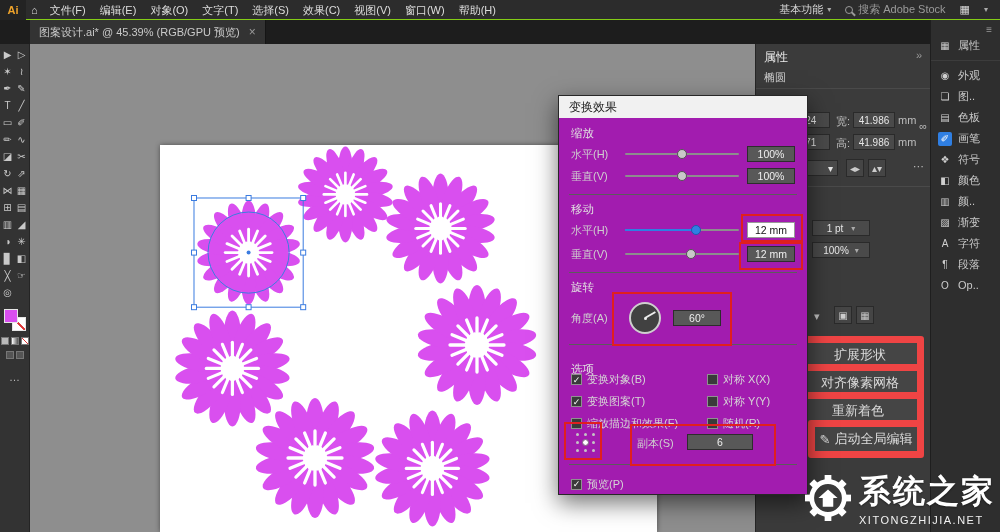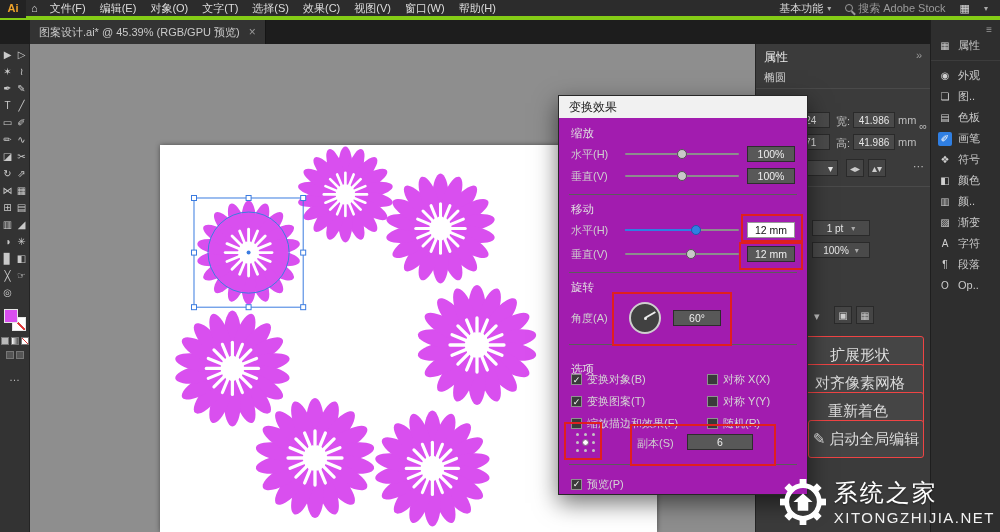--- a/index.html
+++ b/index.html
@@ -1,21 +1,21 @@
 <!DOCTYPE html>
 <html><head>
 <meta charset="utf-8">
 <style>
   *{margin:0;padding:0;box-sizing:border-box}
   body{font-family:"Liberation Sans","DejaVu Sans",sans-serif;background:#222}
   #app{position:relative;width:1000px;height:532px;background:#3a3a3a;overflow:hidden;
        color:#d8d8d8;font-size:11px}
   
   .menubar{position:absolute;top:0;left:0;right:0;height:20px;background:#2c2c2c;
-           border-bottom:4px solid #84cc16;display:flex;align-items:center;z-index:20}
+           border-bottom:1px solid #84cc16;display:flex;align-items:center;z-index:20}
   .ai-logo{width:26px;height:20px;display:flex;align-items:center;justify-content:center;
            color:#f0a42b;font-weight:bold;font-size:11px;background:#232323}
   .home-ic{padding:0 5px;color:#cfcfcf}
   .menu-item{padding:0 7px;line-height:20px;color:#dddddd;cursor:default}
   .mb-right{margin-left:auto;display:flex;align-items:center;gap:14px;padding-right:12px}
   .ws{display:flex;align-items:center;gap:4px;color:#d5d5d5}
   .caret{font-size:8px;color:#aaa}
   .search{display:flex;align-items:center;gap:5px;color:#9a9a9a}
   .mag{width:8px;height:8px;border:1.5px solid #9a9a9a;border-radius:50%;position:relative;display:inline-block}
   .mag::after{content:'';position:absolute;width:5px;height:1.5px;background:#9a9a9a;
@@ -80,40 +80,40 @@
   .ann{position:absolute;border:2px solid #e01f1f;z-index:30;pointer-events:none}
   
   .panel{position:absolute;left:755px;top:44px;width:175px;bottom:0;background:#3b3b3b;
          border-left:1px solid #262626;z-index:4}
   .panel .abs{position:absolute}
   .ptitle{color:#ececec;font-size:12px}
   .psec{color:#bdbdbd}
   .pfield{height:16px;background:#4a4a4a;border:1px solid #2a2a2a;color:#e6e6e6;display:flex;
           align-items:center;justify-content:center;font-size:10px}
   .pdiv{position:absolute;left:0;right:0;height:1px;background:#2e2e2e;border-bottom:1px solid #4a4a4a}
-  .pbtn{position:absolute;height:38px;background:#454545;border:1px solid #ef4444;border-radius:3px;
-        color:#dcdcdc;font-size:15px;display:flex;align-items:center;justify-content:center;gap:4px}
+  .pbtn{position:absolute;height:38px;background:#454545;border:7px solid #ef4444;border-radius:3px;
+        color:#dcdcdc;font-size:13px;display:flex;align-items:center;justify-content:center;gap:4px}
   .swatch{width:18px;height:18px;border:1px solid #888;
           background:radial-gradient(circle at 50% 50%,#fff 0 3px,#d94fef 3.5px)}
   .icbtn{width:18px;height:18px;border:1px solid #2a2a2a;background:#454545;color:#ccc;display:flex;
          align-items:center;justify-content:center;font-size:10px}
   
   .strip{position:absolute;right:0;top:20px;width:70px;bottom:0;background:#2e2e2e;
          border-left:1px solid #1e1e1e;z-index:6;padding-top:4px}
   .strip-top{display:flex;justify-content:flex-end;padding:0 8px;color:#9a9a9a;font-size:10px}
   .sitem{display:flex;align-items:center;gap:6px;padding:3px 7px;color:#c9c9c9}
   .sitem .ic{width:14px;height:14px;display:flex;align-items:center;justify-content:center;
              font-size:10px;color:#cfcfcf;border-radius:2px}
   .sitem .ic.active{background:#2f7fe3;color:#fff}
   .sdiv{height:1px;background:#232323;border-bottom:1px solid #3c3c3c;margin:4px 0}
   
   .watermark{position:absolute;right:5px;bottom:6px;z-index:40;display:flex;align-items:center;gap:8px;color:#fff}
   .wm-text{display:flex;flex-direction:column;align-items:flex-start}
-  .wm-title{font-size:24px;font-weight:normal;letter-spacing:2px;text-shadow:0 1px 2px rgba(0,0,0,.4)}
-  .wm-url{font-size:15px;letter-spacing:1.5px;color:#f2f2f2}
+  .wm-title{font-size:32px;font-weight:bold;letter-spacing:2px;text-shadow:0 1px 2px rgba(0,0,0,.4)}
+  .wm-url{font-size:11px;letter-spacing:1.5px;color:#f2f2f2}
 </style>
 </head>
 <body>
 
 <div id="app">
 
   <div class="menubar">
     <div class="ai-logo">Ai</div>
     <div class="home-ic">⌂</div>
     <div id="menu-items" style="display:flex">

